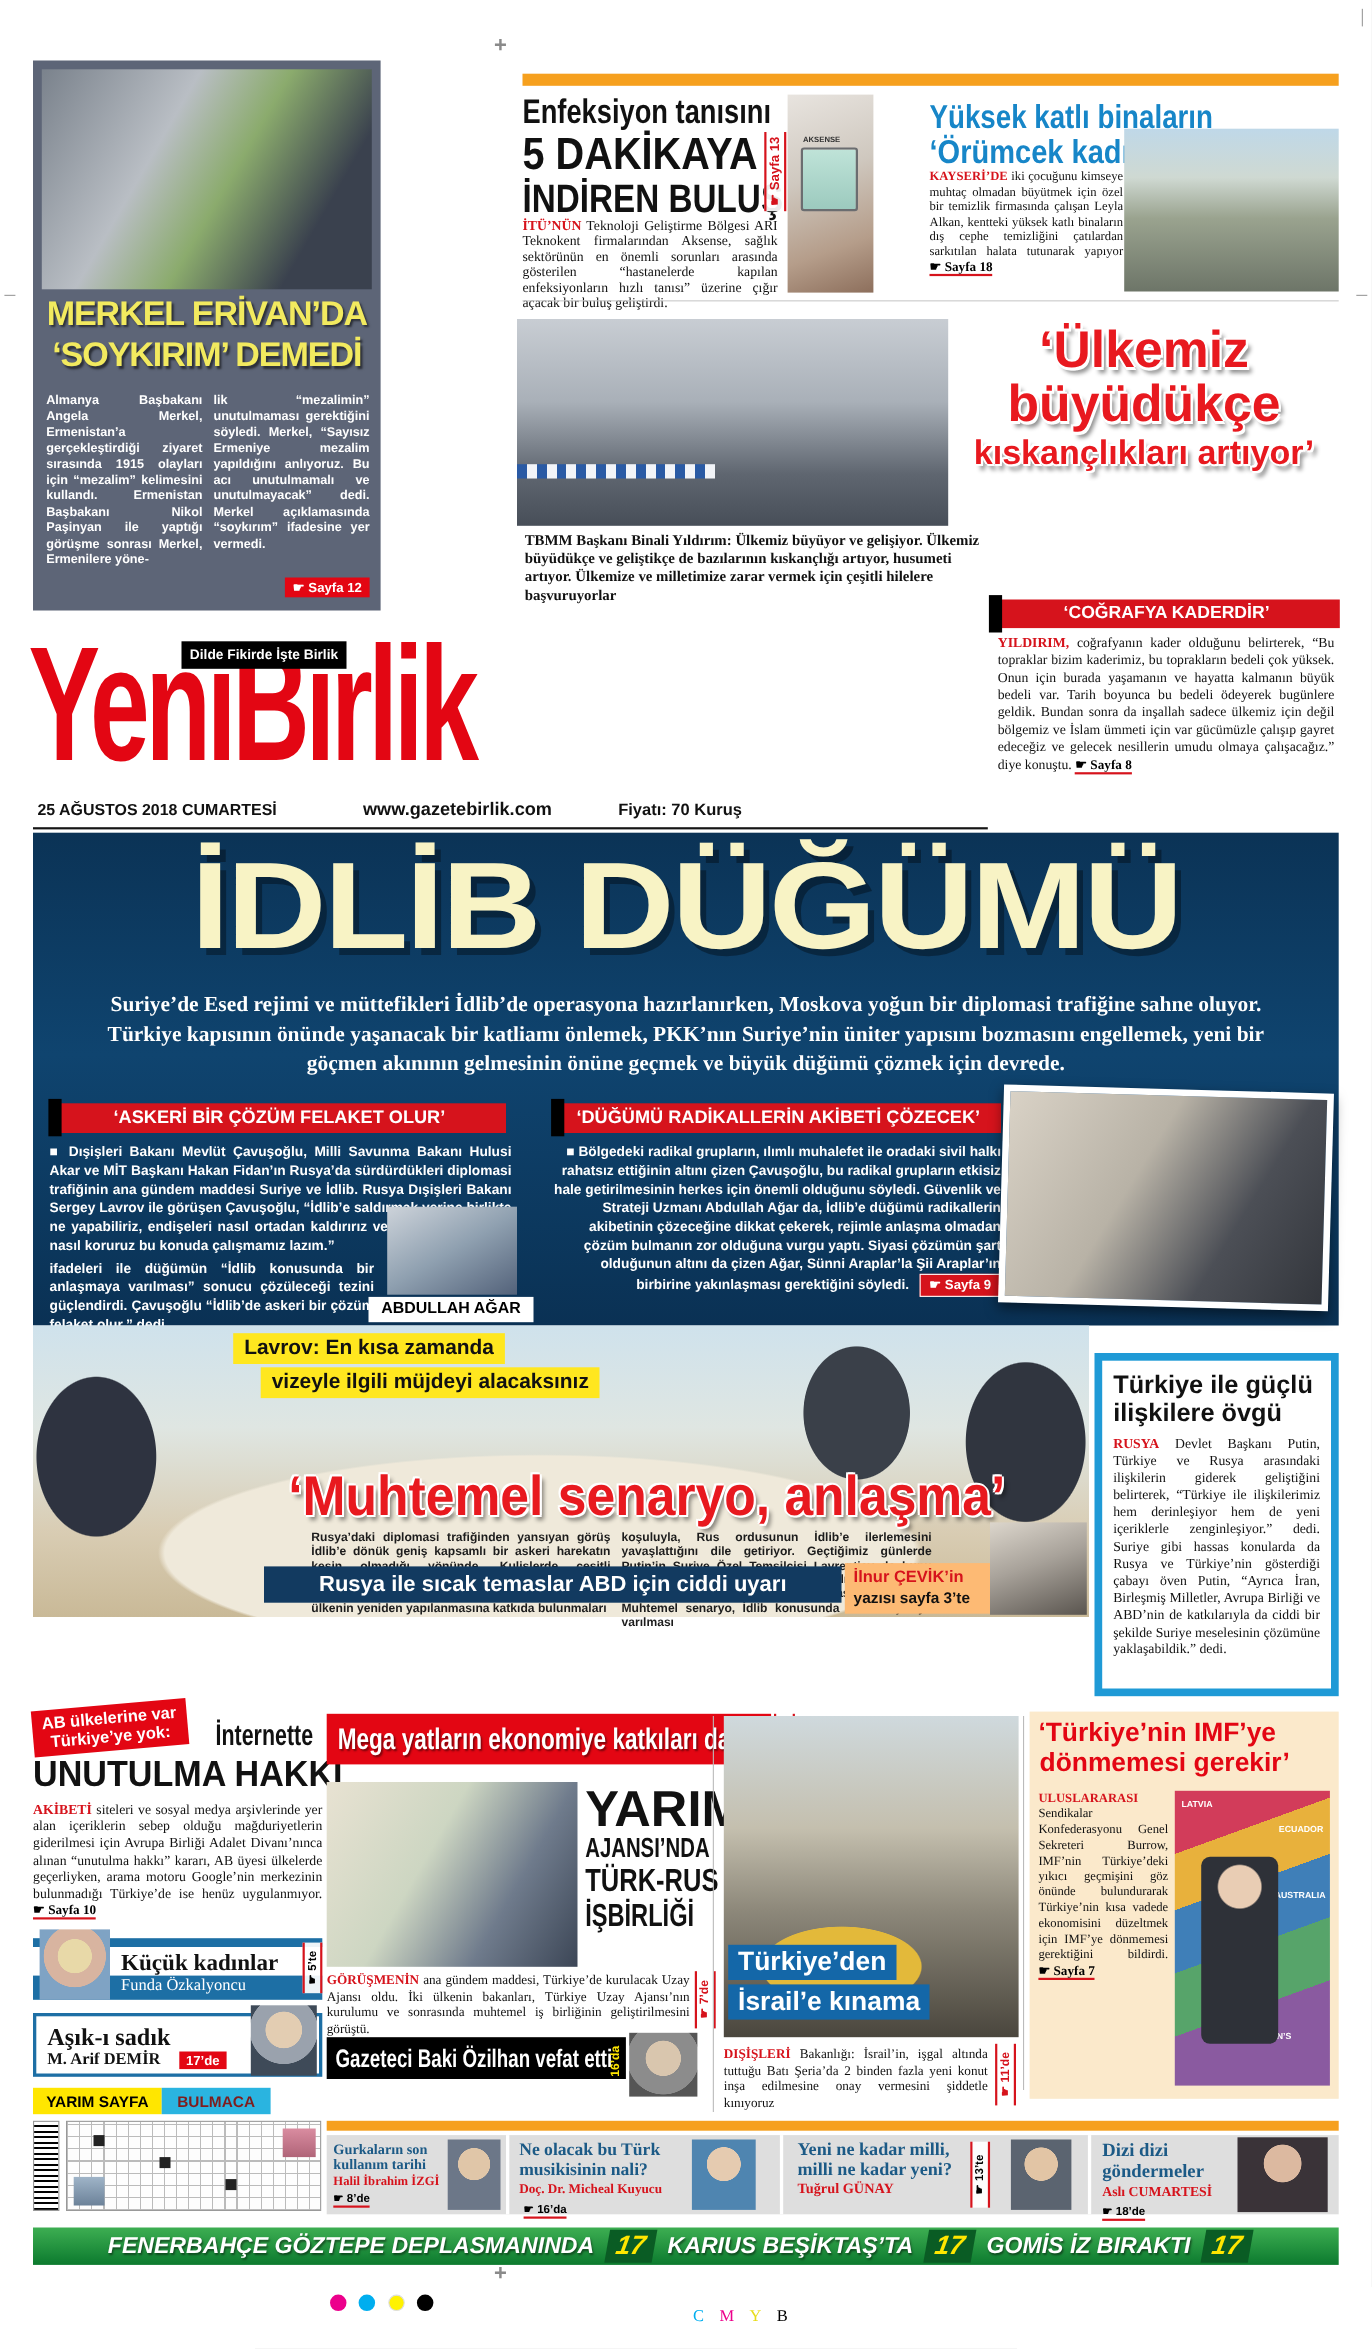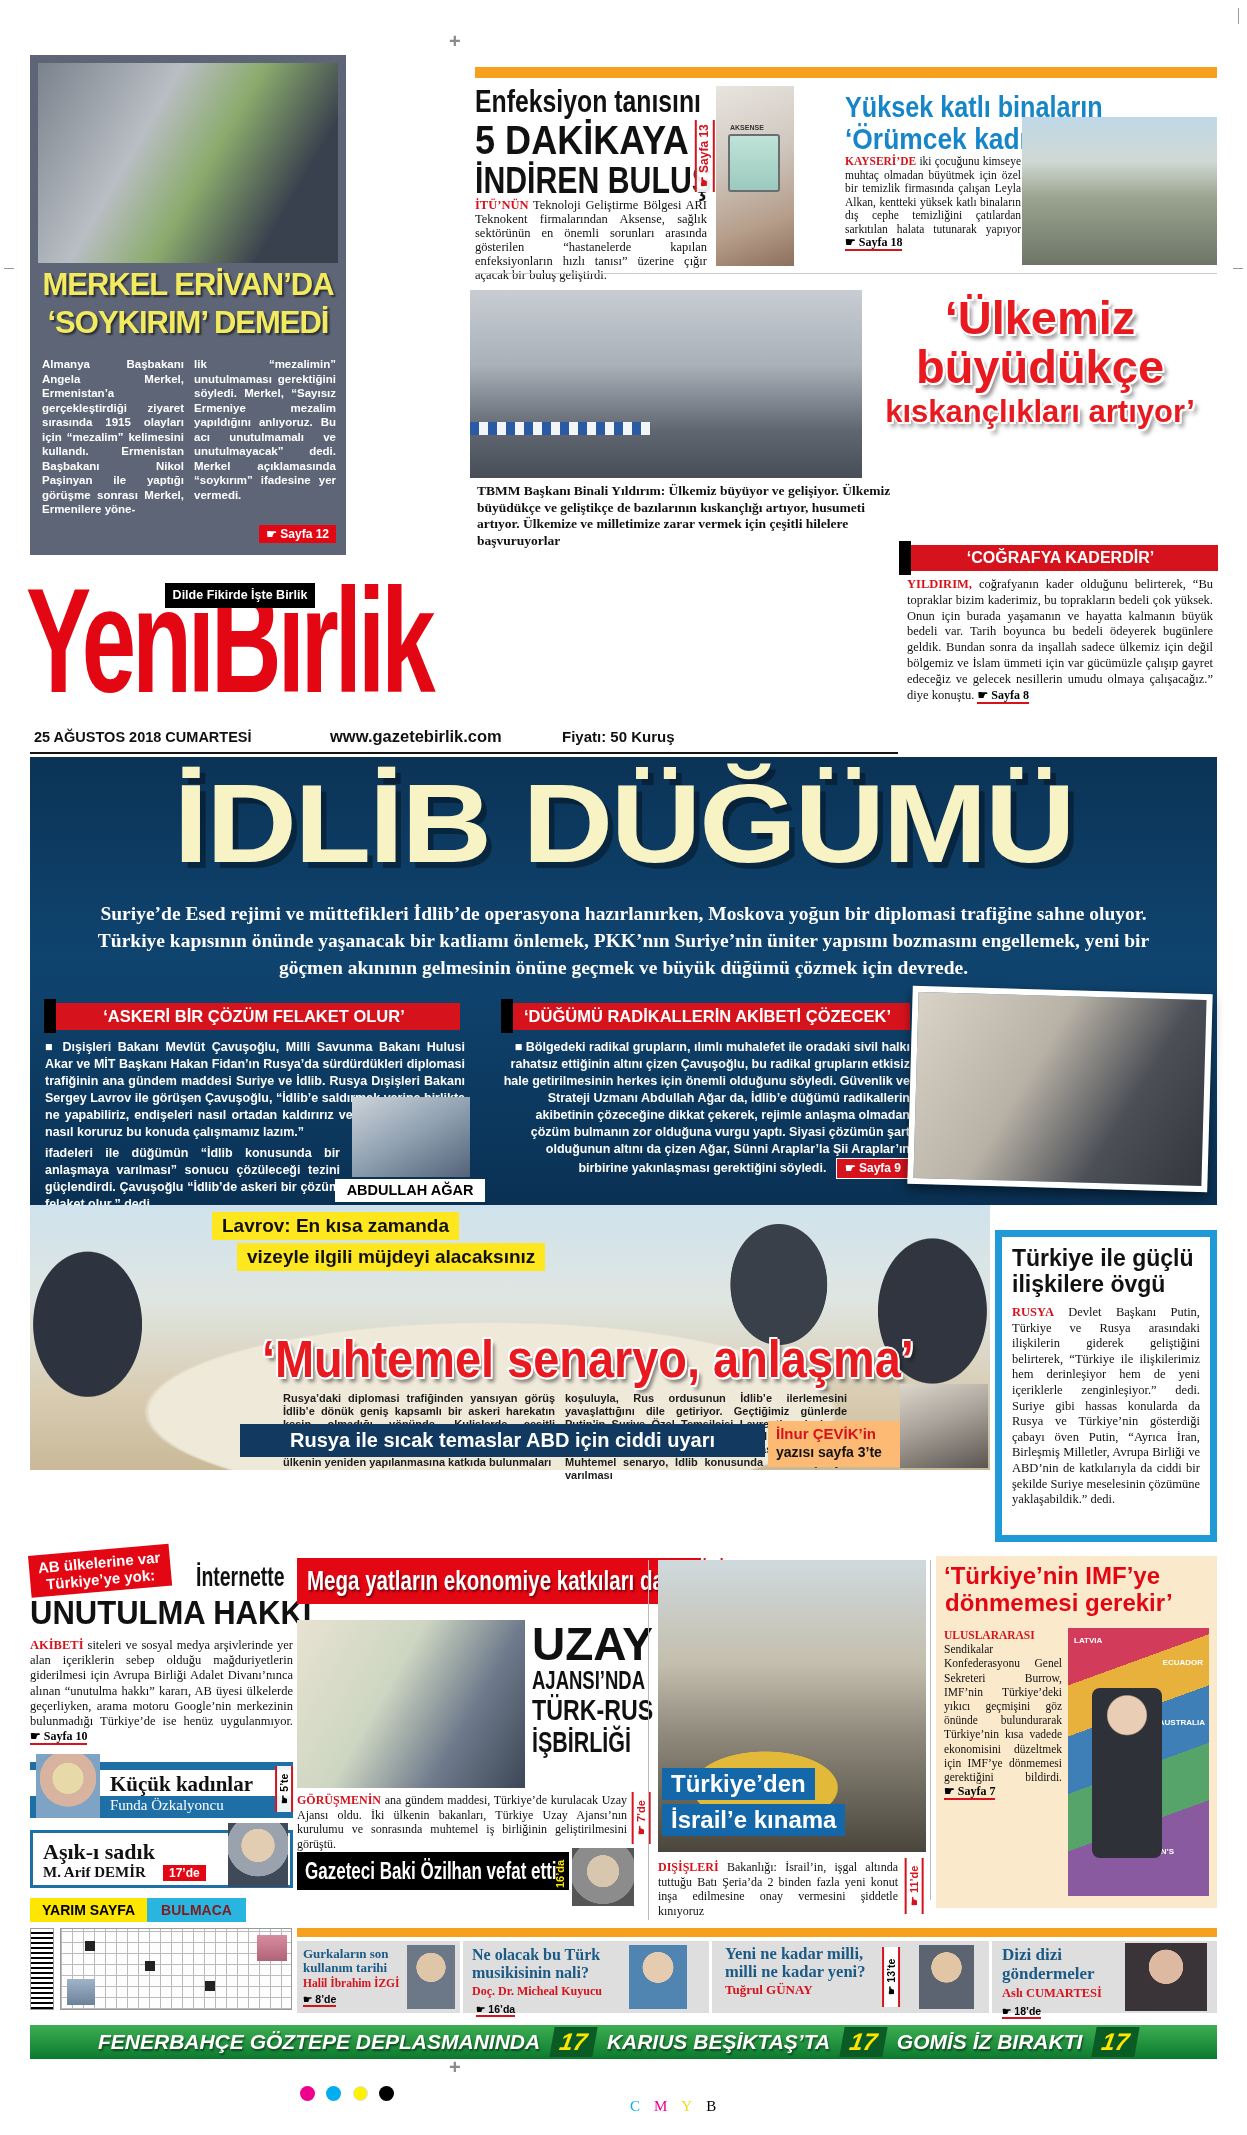--- a/index.html
+++ b/index.html
@@ -84,21 +84,21 @@
     <div class="abs serif just" style="left:4px;top:32px;width:306px;font-size:12.5px;line-height:15.8px">
       <span class="lead">YILDIRIM,</span><span> coğrafyanın kader olduğunu belirterek, “Bu topraklar bizim kaderimiz, bu toprakların bedeli çok yüksek. Onun için burada yaşamanın ve hayatta kalmanın büyük bedeli var. Tarih boyunca bu bedeli ödeyerek bugünlere geldik. Bundan sonra da inşallah sadece ülkemiz için değil bölgemiz ve İslam ümmeti için var gücümüzle çalışıp gayret edeceğiz ve gelecek nesillerin umudu olmaya çalışacağız.” diye konuştu.</span>
       <span class="ptag">☛ Sayfa 8</span>
     </div>
   </div>
 
   <div class="abs" style="left:26px;top:566px;font-weight:bold;font-size:148px;line-height:1.02;letter-spacing:-6px;color:#e30613;transform:scaleX(.66);transform-origin:left top;white-space:nowrap">YeniBirlik</div>
   <div class="abs" style="left:165px;top:583px;width:150px;height:25px;background:#000;color:#fff;font-weight:bold;font-size:12.5px;text-align:center;line-height:25px">Dilde Fikirde İşte Birlik</div>
   <div class="abs b" style="left:34px;top:729px;font-size:14.5px">25 AĞUSTOS 2018 CUMARTESİ</div>
   <div class="abs b" style="left:330px;top:727px;font-size:16.5px">www.gazetebirlik.com</div>
-  <div class="abs b" style="left:562px;top:728px;font-size:15px">Fiyatı: 50 Kuruş</div>
+  <div class="abs b" style="left:562px;top:728px;font-size:15px">Fiyatı: 70 Kuruş</div>
   <div class="abs" style="left:30px;top:752px;width:868px;height:2px;background:#151515"></div>
 
   <div class="abs" style="left:30px;top:757px;width:1187px;height:448px;background:linear-gradient(180deg,#0b3356,#0f446f 45%,#0a3154)">
     <div class="abs" style="left:0;top:8px;width:100%;text-align:center;font-weight:bold;font-size:112px;line-height:1.05;letter-spacing:-2px;color:#f8f3c5;transform:scaleX(1.12);text-shadow:5px 6px 0 rgba(0,0,0,.35);white-space:nowrap">İDLİB DÜĞÜMÜ</div>
     <div class="abs serif b" style="left:40px;top:143px;width:1107px;text-align:center;font-size:19.5px;line-height:27px;color:#fff">Suriye’de Esed rejimi ve müttefikleri İdlib’de operasyona hazırlanırken, Moskova yoğun bir diplomasi trafiğine sahne oluyor. Türkiye kapısının önünde yaşanacak bir katliamı önlemek, PKK’nın Suriye’nin üniter yapısını bozmasını engellemek, yeni bir göçmen akınının gelmesinin önüne geçmek ve büyük düğümü çözmek için devrede.</div>
 
     <div class="redheader" style="left:18px;top:246px;width:412px;height:27px;line-height:27px;font-size:16.5px">
       <span class="notch"></span>
       <span>‘ASKERİ BİR ÇÖZÜM FELAKET OLUR’</span>
     </div>
@@ -186,21 +186,21 @@
       repeating-linear-gradient(90deg,#bbb 0 1px,transparent 1px 11px),
       repeating-linear-gradient(0deg,#bbb 0 1px,transparent 1px 11px),#fdfdfd"></div>
 
   <div class="abs" style="left:297px;top:1558px;width:404px;height:46px;background:#e30613">
     <span style="position:absolute;left:10px;top:0;line-height:46px;color:#fff;font-weight:bold;font-size:27px;white-space:nowrap;transform:scaleX(.76);transform-origin:left center;text-shadow:2px 2px 2px rgba(0,0,0,.45)">Mega yatların ekonomiye katkıları da mega</span>
   </div>
   <div class="vt" style="left:704px;top:1558px;height:46px;font-size:11px">Sayfa 6</div>
 
   <div class="ph" style="left:297px;top:1620px;width:228px;height:168px;background:linear-gradient(120deg,#e8e2d2,#cdd6c2 40%,#6f7b8c 70%,#3c4656)"></div>
   <div class="abs" style="left:532px;top:1622px;width:110px">
-    <div style="font-weight:bold;font-size:46px;line-height:44px;white-space:nowrap">UZAY</div>
+    <div style="font-weight:bold;font-size:46px;line-height:44px;white-space:nowrap">YARIM</div>
     <div style="font-weight:bold;font-size:25px;line-height:28px;white-space:nowrap;transform:scaleX(.74);transform-origin:left top">AJANSI’NDA</div>
     <div style="font-weight:bold;font-size:29px;line-height:32px;white-space:nowrap;transform:scaleX(.8);transform-origin:left top">TÜRK-RUS</div>
     <div style="font-weight:bold;font-size:29px;line-height:32px;white-space:nowrap;transform:scaleX(.74);transform-origin:left top">İŞBİRLİĞİ</div>
   </div>
   <div class="abs serif just" style="left:297px;top:1793px;width:330px;font-size:12px;line-height:14.5px">
     <span class="lead">GÖRÜŞMENİN</span><span> ana gündem maddesi, Türkiye’de kurulacak Uzay Ajansı oldu. İki ülkenin bakanları, Türkiye Uzay Ajansı’nın kurulumu ve sonrasında muhtemel iş birliğinin geliştirilmesini görüştü.</span>
   </div>
   <div class="vt" style="left:632px;top:1792px;height:52px;font-size:11px">☛ 7’de</div>
 
   <div class="abs" style="left:297px;top:1852px;width:272px;height:38px;background:#000">

